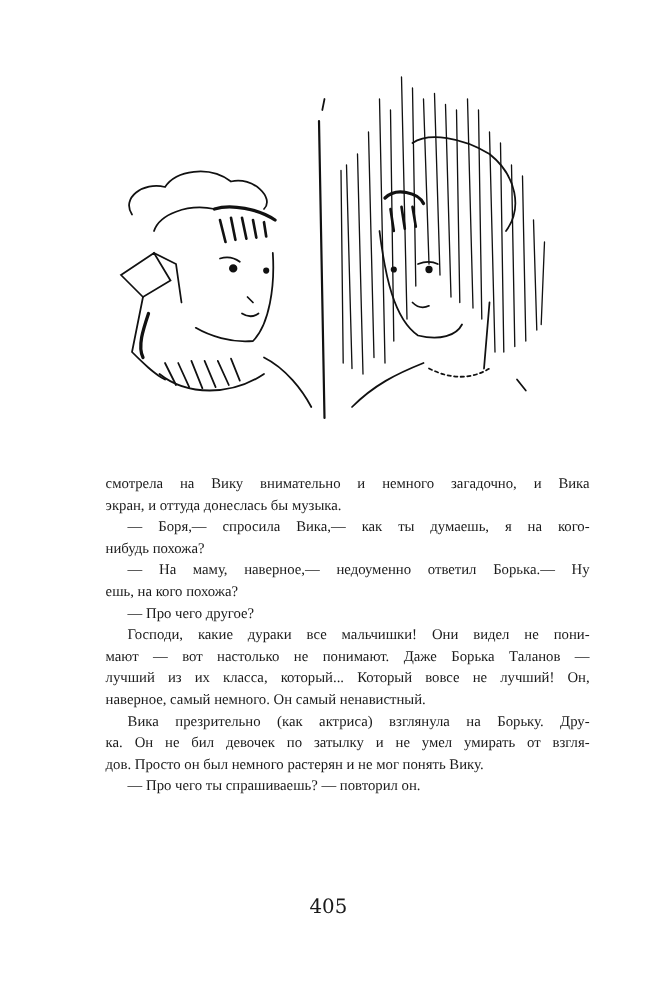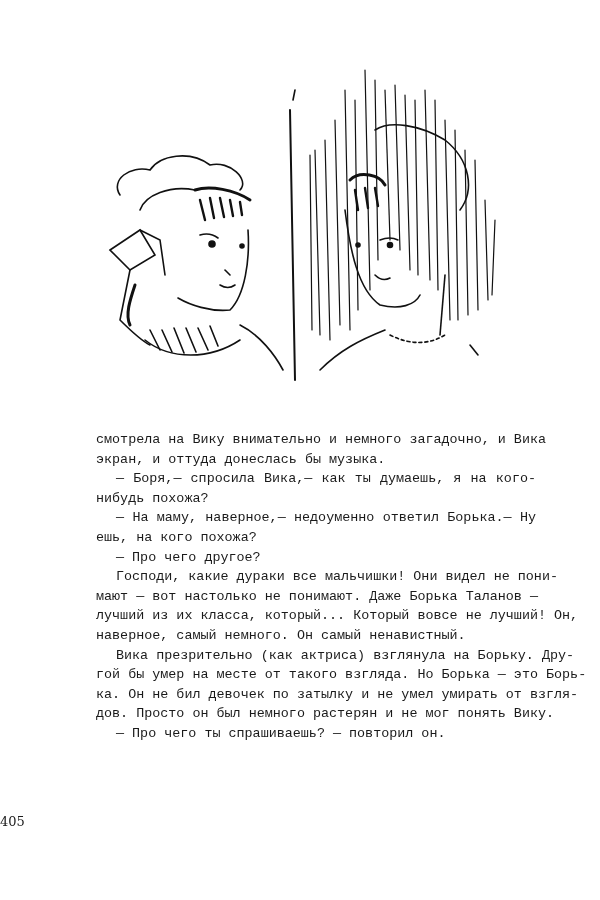--- a/index.html
+++ b/index.html
@@ -1,22 +1,22 @@
 <!DOCTYPE html>
 <html><head>
   <meta charset="utf-8">
   <style>
     html, body { margin:0; padding:0; }
     body { width:600px; height:900px; background:#ffffff; position:relative; overflow:hidden; color:#1a1a1a; }
     .illustration { position:absolute; left:100px; top:60px; width:400px; height:340px; }
-    .text-block { position:absolute; left:96px; top:430px; width:440px; font-family:Liberation Mono, monospace; font-size:13.4px; line-height:19.6px; }
+    .text-block { position:absolute; left:96px; top:430px; width:440px; font-family:Liberation Serif, serif; font-size:13.4px; line-height:19.6px; }
     .line { white-space:nowrap; text-align:justify; text-align-last:justify; height:19.6px; }
     .line.last { text-align-last:left; }
     .indent { padding-left:20px; }
-    .page-number { position:absolute; left:0; width:597px; top:814px; font-family:"DejaVu Serif", serif; font-size:13px; }
+    .page-number { position:absolute; left:0; width:597px; top:814px; text-align:center; font-family:"DejaVu Serif", serif; font-size:18px; }
   </style>
 </head>
 <body>
 
 <div class="illustration">
   <svg width="400" height="340" viewBox="0 0 400 340" fill="none" stroke="#111" stroke-width="1.6" stroke-linecap="round">
 
     <g>
       <path d="M20 135 C10 120 30 105 50 110 C60 95 90 90 110 105 C130 100 150 120 140 130"></path>
       <path d="M40 150 C45 135 70 125 95 130"></path>
@@ -85,19 +85,18 @@
   <div class="line indent">— Боря,— спросила Вика,— как ты думаешь, я на кого-</div>
   <div class="line last">нибудь похожа?</div>
   <div class="line indent">— На маму, наверное,— недоуменно ответил Борька.— Ну</div>
   <div class="line last">ешь, на кого похожа?</div>
   <div class="line indent last">— Про чего другое?</div>
   <div class="line indent">Господи, какие дураки все мальчишки! Они видел не пони-</div>
   <div class="line">мают — вот настолько не понимают. Даже Борька Таланов —</div>
   <div class="line">лучший из их класса, который... Который вовсе не лучший! Он,</div>
   <div class="line last">наверное, самый немного. Он самый ненавистный.</div>
   <div class="line indent">Вика презрительно (как актриса) взглянула на Борьку. Дру-</div>
-  <div class="line">гой бы умер на месте от такого взгляда. Но Борька — это Борь-</div>
   <div class="line">ка. Он не бил девочек по затылку и не умел умирать от взгля-</div>
   <div class="line last">дов. Просто он был немного растерян и не мог понять Вику.</div>
   <div class="line indent last">— Про чего ты спрашиваешь? — повторил он.</div>
 </div>
 
 <div class="page-number">405</div>
 
 </body></html>

